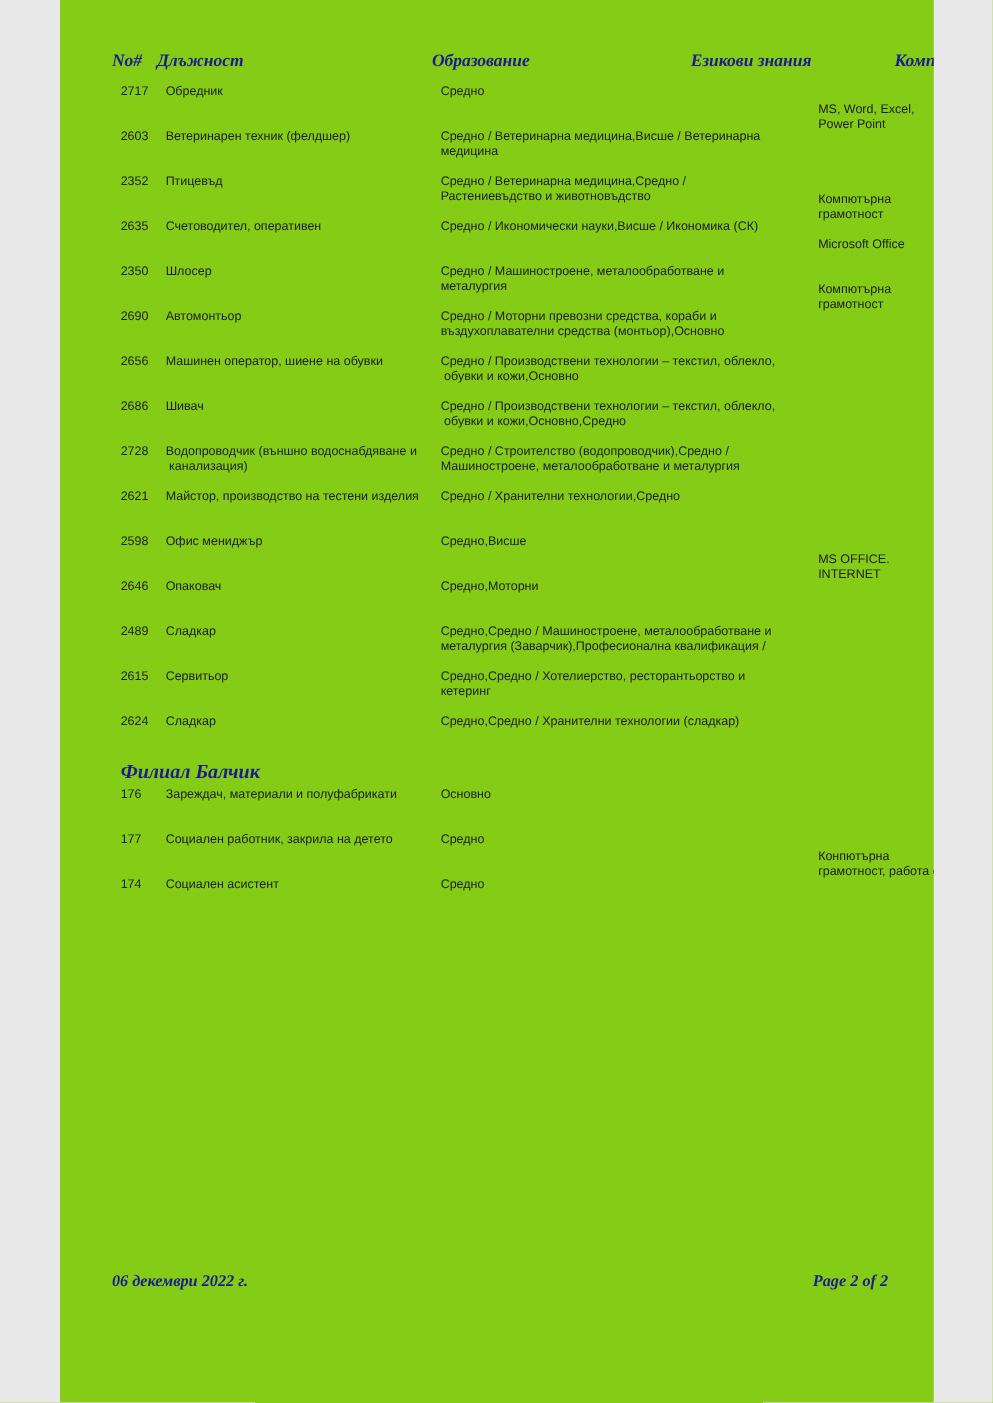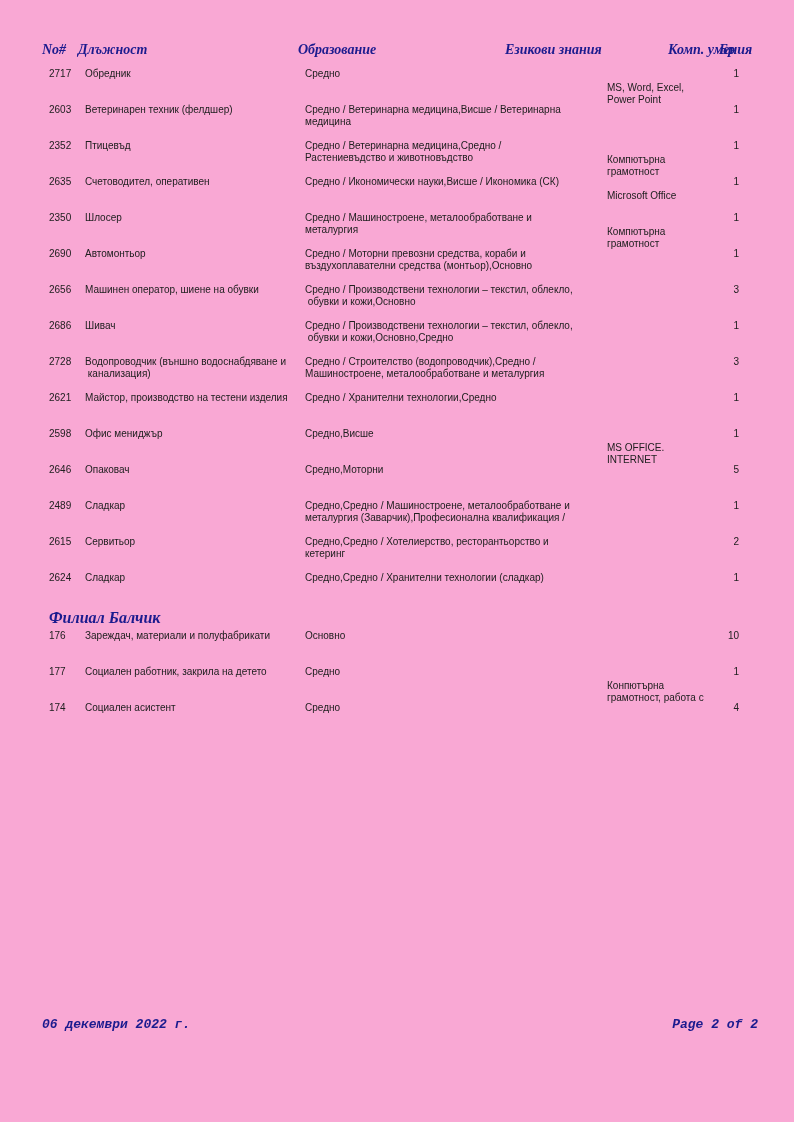--- a/index.html
+++ b/index.html
@@ -1,19 +1,19 @@
 <!DOCTYPE html>
 <html><head>
 <meta charset="utf-8">
 <style>
   :root { --navy:#1b1b8e; --ink:#202020; }
   html,body { margin:0; padding:0; background:#e8e8e8; }
   .page {
-    position:relative; width:794px; height:1122px; margin:0 auto;
-    background:#f9a8d4; overflow:hidden;
+    position:relative; width:699px; height:1122px; margin:0 auto;
+    background:#84cc16; overflow:hidden;
     font-family:"Liberation Sans", sans-serif; color:var(--ink);
   }
   .col-header {
     position:absolute; top:42px;
     font-family:"Liberation Serif", serif; font-style:italic; font-weight:bold;
     font-size:14px; line-height:15px; color:var(--navy); white-space:pre;
   }
   .body-area { position:absolute; left:49px; top:68px; width:710px; }
   .row {
     display:grid;
@@ -24,21 +24,21 @@
   .cell.cnt { text-align:right; }
   .cell.comp { position:relative; height:12px; }
   .comp-inner { position:absolute; top:14px; left:2px; font-size:10px; line-height:12px; white-space:pre; }
   .section-heading {
     height:22px; 
     font-family:"Liberation Serif", serif; font-style:italic; font-weight:bold;
     font-size:16px; line-height:20px; color:var(--navy); white-space:pre;
   }
   .footer-date, .footer-page {
     position:absolute; top:1017px;
-    font-family:Liberation Mono, monospace; font-style:italic; font-weight:bold;
+    font-family:Liberation Serif, serif; font-style:italic; font-weight:bold;
     font-size:13px; color:var(--navy); white-space:pre;
   }
   .footer-date { left:42px; }
   .footer-page { right:36px; }
 </style>
 </head>
 <body>
 
 <div class="page">
 

